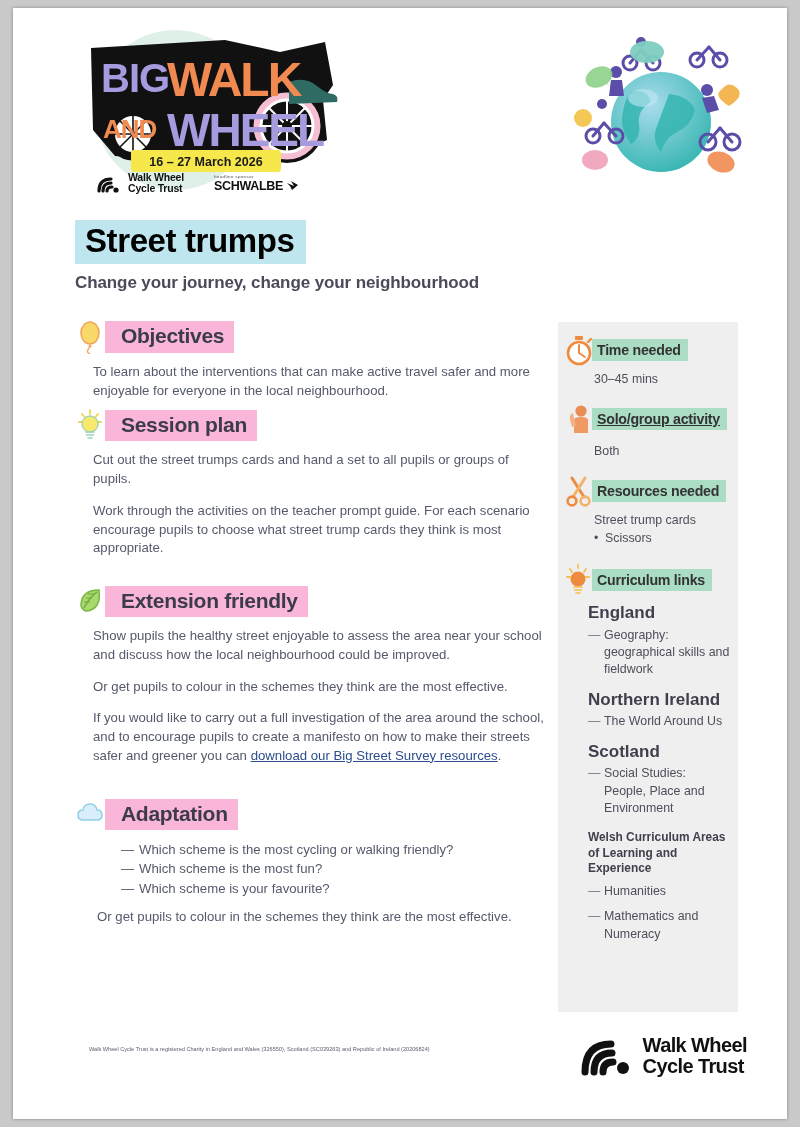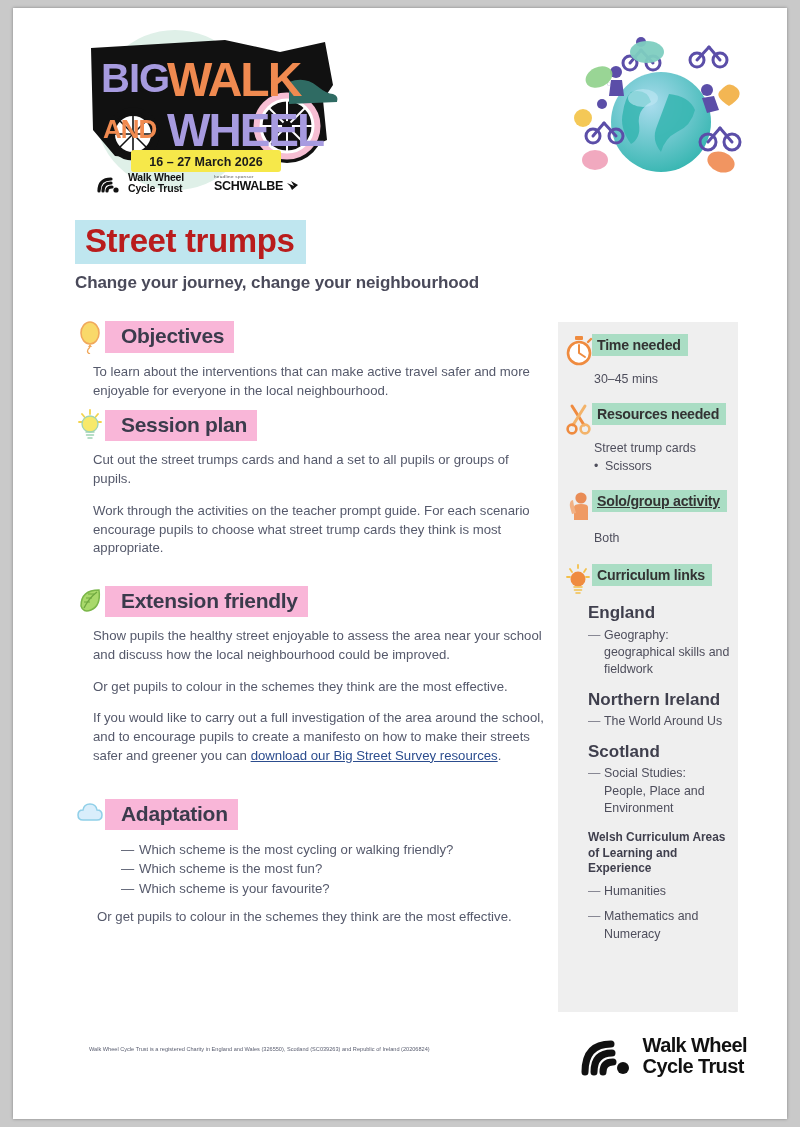--- a/index.html
+++ b/index.html
@@ -29,21 +29,21 @@
   .wwct-mini{display:flex;align-items:center;gap:5px;}
   .wwct-mini .txt{font-size:10.5px;font-weight:bold;line-height:1.05;color:#111;letter-spacing:-.2px;}
   .schwalbe{display:flex;flex-direction:column;align-items:flex-start;}
   .schwalbe .tiny{font-size:4.6px;color:#555;letter-spacing:.3px;transform:scaleY(.95);}
   .schwalbe .big{font-size:12.5px;font-weight:bold;letter-spacing:-.3px;color:#111;display:flex;align-items:center;gap:3px;}
   .globe-wrap{position:absolute;right:38px;top:24px;width:180px;height:165px;}
 
   
   .title-block{position:absolute;left:62px;top:212px;}
   h1.title{
-    margin:0;font-size:33px;font-weight:bold;color:#b91c1c;letter-spacing:-.4px;
+    margin:0;font-size:33px;font-weight:bold;color:#000000;letter-spacing:-.4px;
     background:#bfe6ef;display:inline-block;padding:3px 12px 4px 10px;line-height:1.12;
   }
   .subtitle{
     margin-top:9px;font-size:17px;font-weight:bold;color:#4a4a5a;letter-spacing:-.1px;
   }
 
   
   .cols{position:absolute;left:0;top:312px;width:774px;}
   .left-col{position:absolute;left:62px;top:0;width:470px;}
   .right-col{
@@ -65,21 +65,21 @@
   .sec .body{margin-top:9px;}
   a.inline-link{color:#2c4d8e;text-decoration:underline;}
 
   .dashlist{margin:2px 0 10px 46px;}
   .dashrow{display:flex;font-size:13.2px;line-height:1.42;color:#55596b;margin-bottom:1px;}
   .dashrow .dash{width:18px;flex:0 0 18px;}
   .tail-note{margin:6px 0 0 22px;font-size:13.2px;color:#55596b;}
 
   
   .rsec{margin-bottom:14px;}
-  .rhead{display:flex;align-items:flex-start;position:relative;margin-bottom:5px;}
+  .rhead{display:flex;align-items:center;position:relative;margin-bottom:5px;}
   .rico{width:30px;height:32px;flex:0 0 30px;position:relative;z-index:2;margin-left:-4px;margin-right:-2px;}
   .rtitle{
     font-size:14.2px;font-weight:bold;color:#333;letter-spacing:-.25px;
     background:#aaddc4;padding:2px 7px 2px 5px;display:inline-block;line-height:1.3;
   }
   .rtitle.underlined{text-decoration:underline;}
   .rbody{margin-left:26px;font-size:12.4px;color:#4e4e5c;line-height:1.45;}
   .rbullet{display:flex;}
   .rbullet .b{width:11px;flex:0 0 11px;}
   .country{font-weight:bold;font-size:17px;color:#3f3f4d;margin-top:9px;margin-bottom:1px;}
@@ -329,46 +329,46 @@
             <line x1="24" y1="8" x2="27" y2="5" stroke="#ef8b3f" stroke-width="2.4" stroke-linecap="round"></line>
           </svg>
           <span class="rtitle">Time needed</span>
         </div>
         <div class="rbody indent">30–45 mins</div>
       </div>
 
       <div class="rsec">
         <div class="rhead">
           <svg class="rico" viewBox="0 0 30 32">
+            <circle cx="17" cy="8" r="5.6" fill="#e98c56"></circle>
+            <path d="M10 17 q0 -3 7 -3 q7 0 7 3 v13 h-14z" fill="#ef9a63"></path>
+            <path d="M9 10 q-4 1 -3 7 l2 7 l4 -1 l-2 -7z" fill="#f2b184"></path>
+          </svg>
+          <span class="rtitle underlined">Solo/group activity</span>
+        </div>
+        <div class="rbody indent" style="margin-top:8px;">Both</div>
+      </div>
+
+      <div class="rsec">
+        <div class="rhead">
+          <svg class="rico" viewBox="0 0 30 32">
             <line x1="8" y1="3" x2="20" y2="22" stroke="#ef8b3f" stroke-width="3" stroke-linecap="round"></line>
             <line x1="21" y1="3" x2="9" y2="22" stroke="#f3b36a" stroke-width="3" stroke-linecap="round"></line>
             <circle cx="8" cy="26" r="4.4" fill="none" stroke="#ef8b3f" stroke-width="2.6"></circle>
             <circle cx="21" cy="26" r="4.4" fill="none" stroke="#f3b36a" stroke-width="2.6"></circle>
           </svg>
           <span class="rtitle">Resources needed</span>
         </div>
         <div class="rbody">
           <div>Street trump cards</div>
           <div class="rbullet">
               <span class="b">•</span>
               <span>Scissors</span>
             </div>
         </div>
-      </div>
-
-      <div class="rsec">
-        <div class="rhead">
-          <svg class="rico" viewBox="0 0 30 32">
-            <circle cx="17" cy="8" r="5.6" fill="#e98c56"></circle>
-            <path d="M10 17 q0 -3 7 -3 q7 0 7 3 v13 h-14z" fill="#ef9a63"></path>
-            <path d="M9 10 q-4 1 -3 7 l2 7 l4 -1 l-2 -7z" fill="#f2b184"></path>
-          </svg>
-          <span class="rtitle underlined">Solo/group activity</span>
-        </div>
-        <div class="rbody indent" style="margin-top:8px;">Both</div>
       </div>
 
       <div class="rsec" style="margin-top:16px;">
         <div class="rhead">
           <svg class="rico" viewBox="0 0 30 32">
             <g stroke="#f3c04b" stroke-width="1.8" stroke-linecap="round">
               <line x1="14" y1="1" x2="14" y2="4"></line>
                 <line x1="6" y1="5" x2="8" y2="8"></line>
               <line x1="22" y1="5" x2="20" y2="8"></line>
                 <line x1="3" y1="13" x2="6" y2="13"></line>

